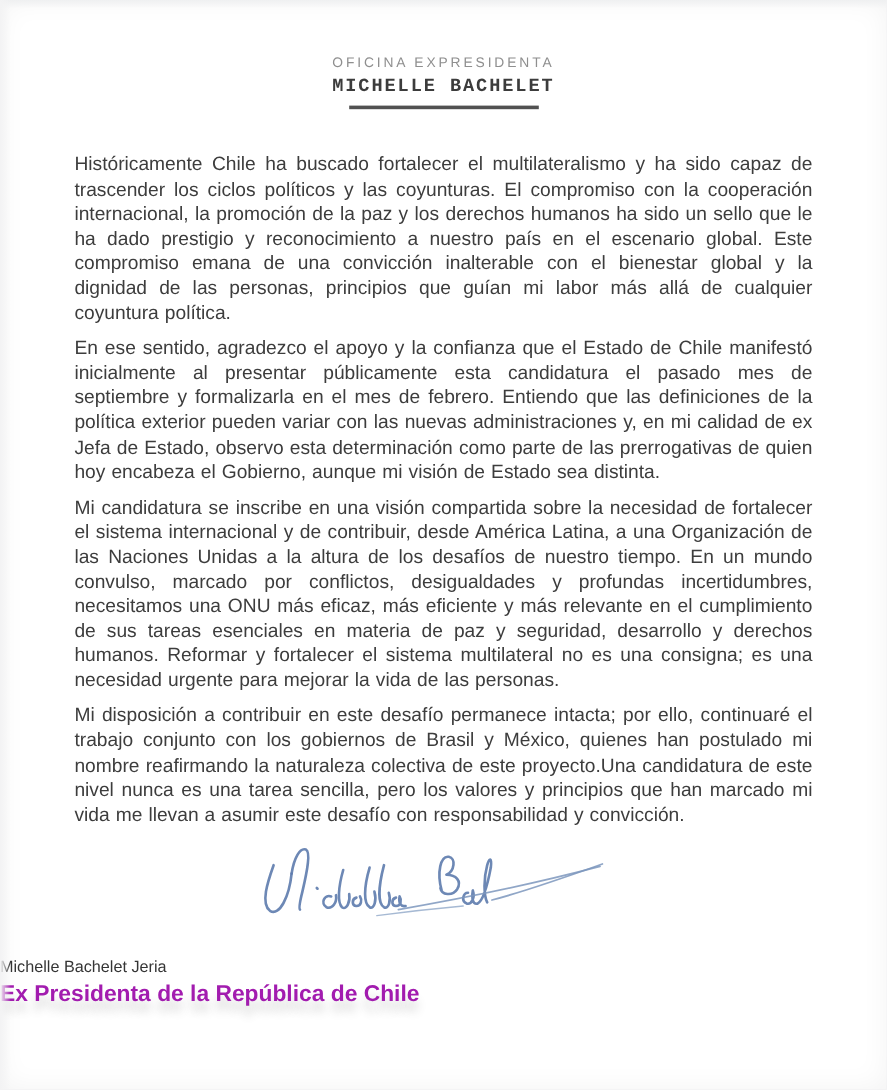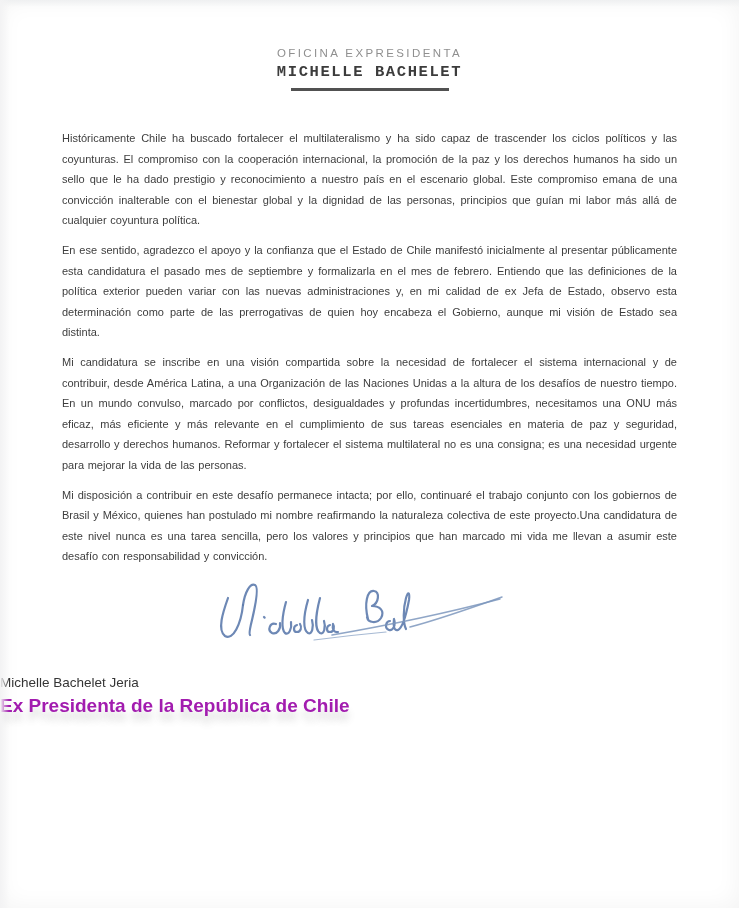--- a/index.html
+++ b/index.html
@@ -59,21 +59,21 @@
     margin: 7px auto 0 auto;
   }
 
   
   .letter-body {
     margin: 37px 62px 0 62px;
   }
   .letter-body p {
     margin: 0 0 9px 0;
     text-align: justify;
-    font-size: 11px;
+    font-size: 16px;
     line-height: 20.6px;
     color: #3d3d3d;
     word-spacing: 0.6px;
   }
 
   
   .signature-block {
     margin: 3px 0 0 212px;
     width: 300px;
     height: 85px;

